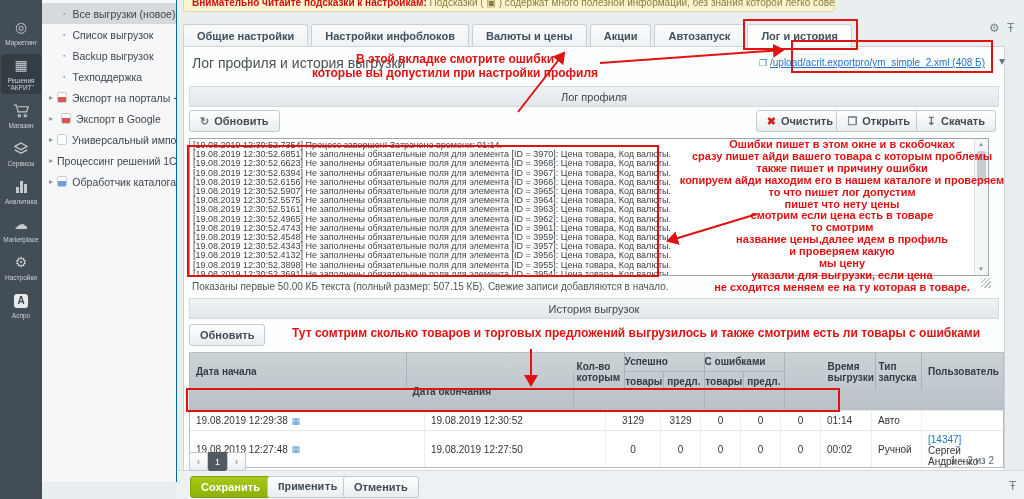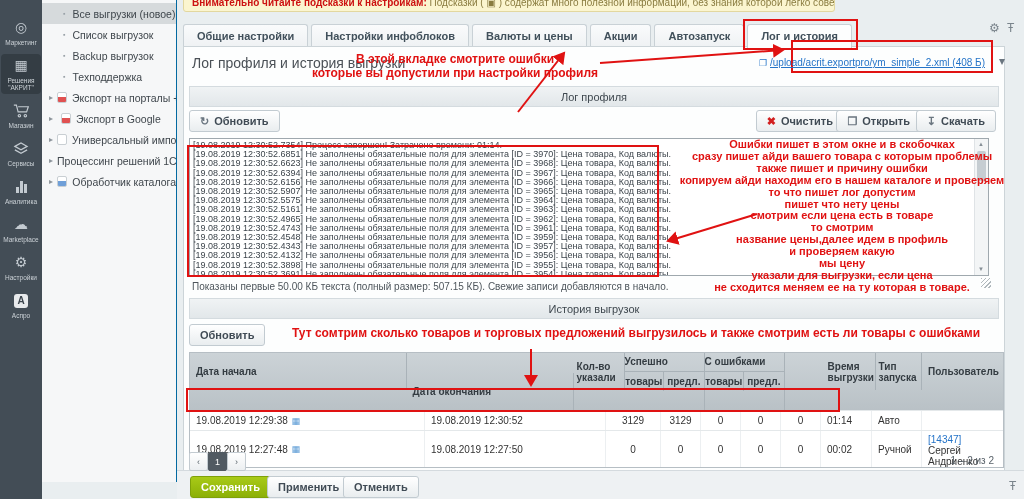--- a/index.html
+++ b/index.html
@@ -290,21 +290,21 @@
       <div class="sec-head" style="top:251px;">История выгрузок</div>
 
       <div style="position:absolute;left:5px;top:277px;" class="btn">
         <span>Обновить</span>
       </div>
 
       <div class="htable">
         <div class="ht-head">
           <div class="hc" style="width:235px;">Дата начала</div>
           <div class="hc" style="width:181px;margin-top:20px;">Дата окончания</div>
-          <div class="hc" style="width:55px;padding:0 3px;">Кол-во указали</div>
+          <div class="hc" style="width:55px;padding:0 3px;">Кол-во которым</div>
           <div class="grp" style="width:80px;">
             <div class="gt">Успешно</div>
             <div class="gsub">
               <span>товары</span>
               <span>предл.</span>
             </div>
           </div>
           <div class="grp" style="width:80px;">
             <div class="gt">С ошибками</div>
             <div class="gsub">
@@ -356,21 +356,21 @@
       <div class="pg" style="left:5px;top:405px;">‹</div>
       <div class="pg active" style="left:24px;top:405px;">1</div>
       <div class="pg" style="left:43px;top:405px;">›</div>
       <div class="pg-info">1 – 2 из 2</div>
     </div>
 
     <div class="footer">
       <div class="btn green" style="position:absolute;left:13px;top:5px;">
           <span>Сохранить</span>
         </div>
-      <div class="btn" style="position:absolute;left:90px;top:5px;">
+      <div class="btn" style="position:absolute;left:90px;top:5px;font-family:Liberation Mono, monospace;">
           <span>Применить</span>
         </div>
       <div class="btn" style="position:absolute;left:166px;top:5px;">
           <span>Отменить</span>
         </div>
       <span class="top-ico" style="left:832px;top:8px;">Ŧ</span>
     </div>
   </div>
 
   <div class="redrect" style="left:187px;top:145px;width:468px;height:128px;"></div>

